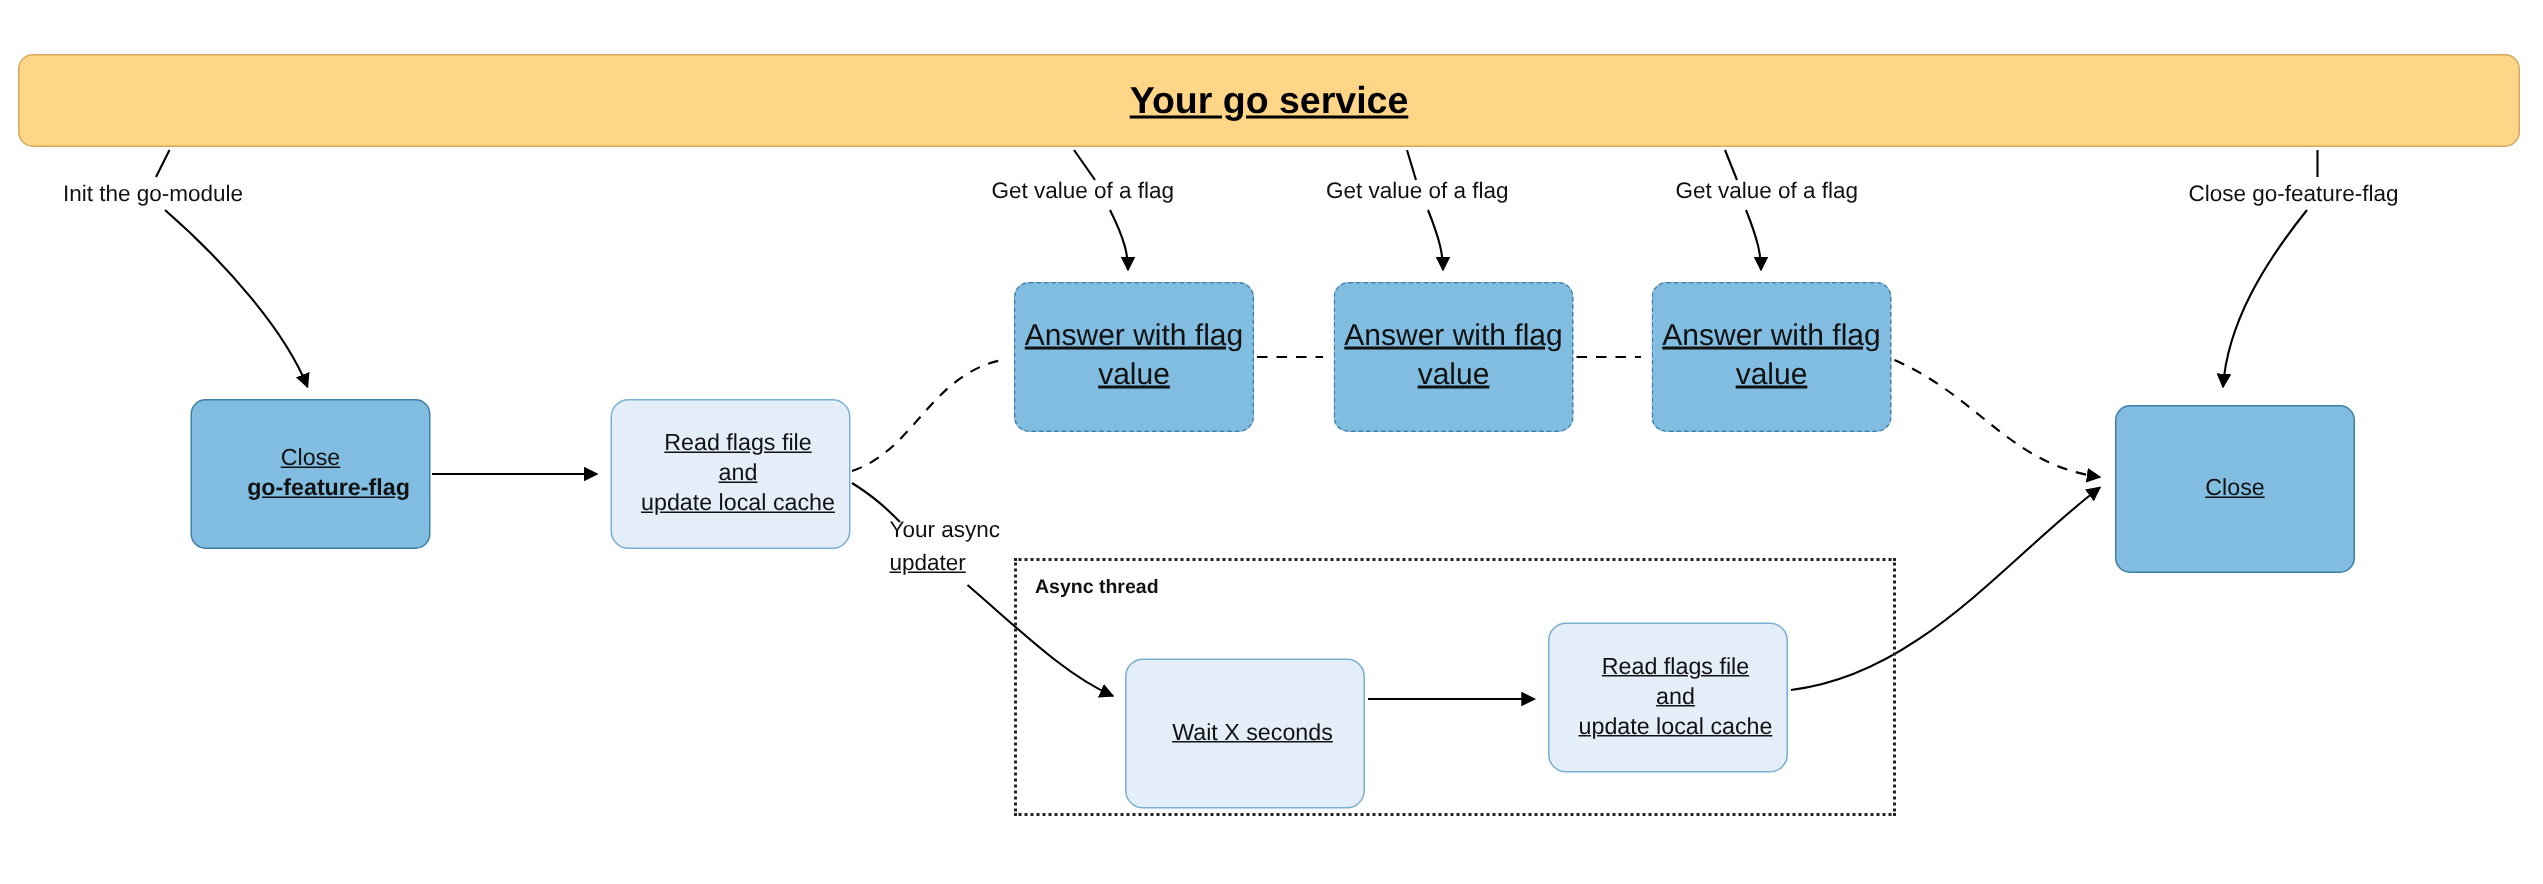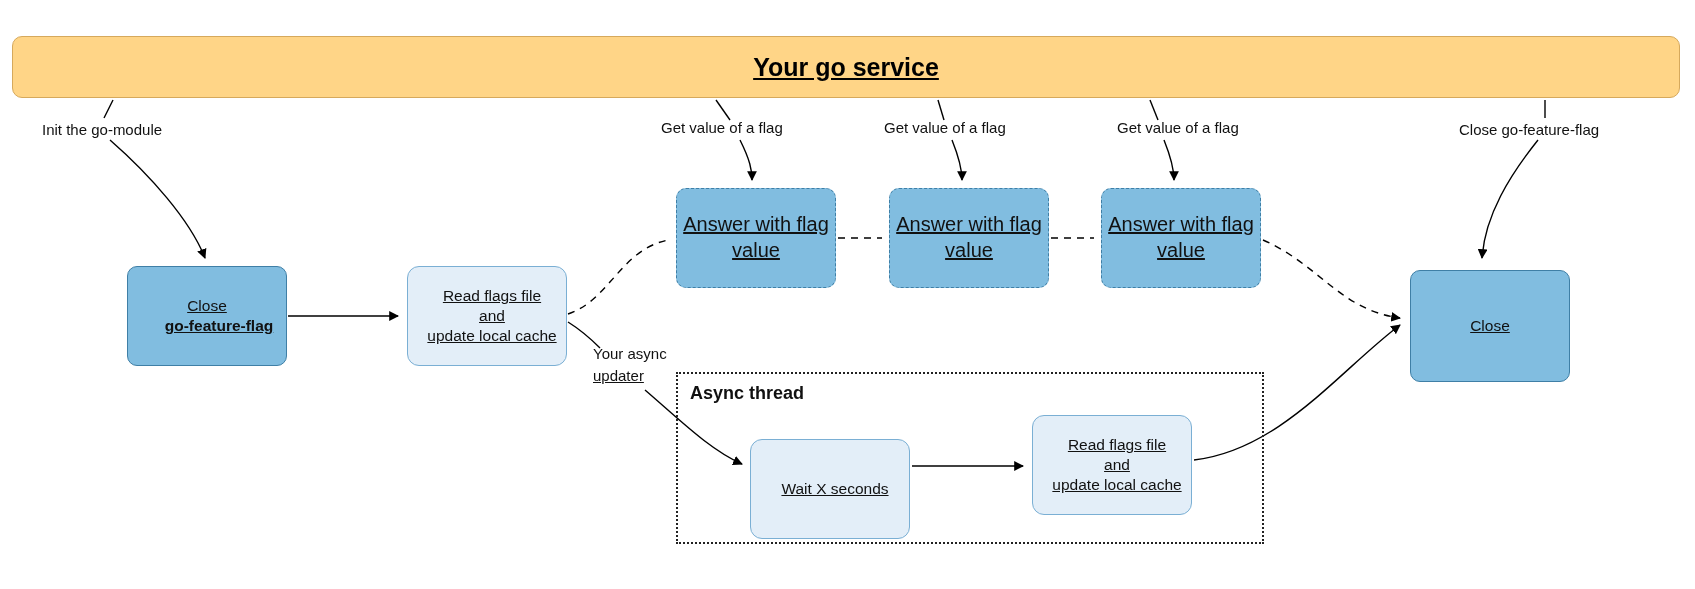--- a/index.html
+++ b/index.html
@@ -77,21 +77,21 @@
     width: 588px;
     height: 172px;
     border: 2.2px dotted #222222;
     background: transparent;
     box-sizing: border-box;
   }
   .async-title {
     position: absolute;
     left: 690px;
     top: 383px;
-    font-size: 18px;
+    font-size: 13px;
     font-weight: bold;
     color: #111111;
   }
   .lbl {
     position: absolute;
     font-size: 15px;
     color: #111111;
     white-space: pre;
     line-height: 1.25;
   }

